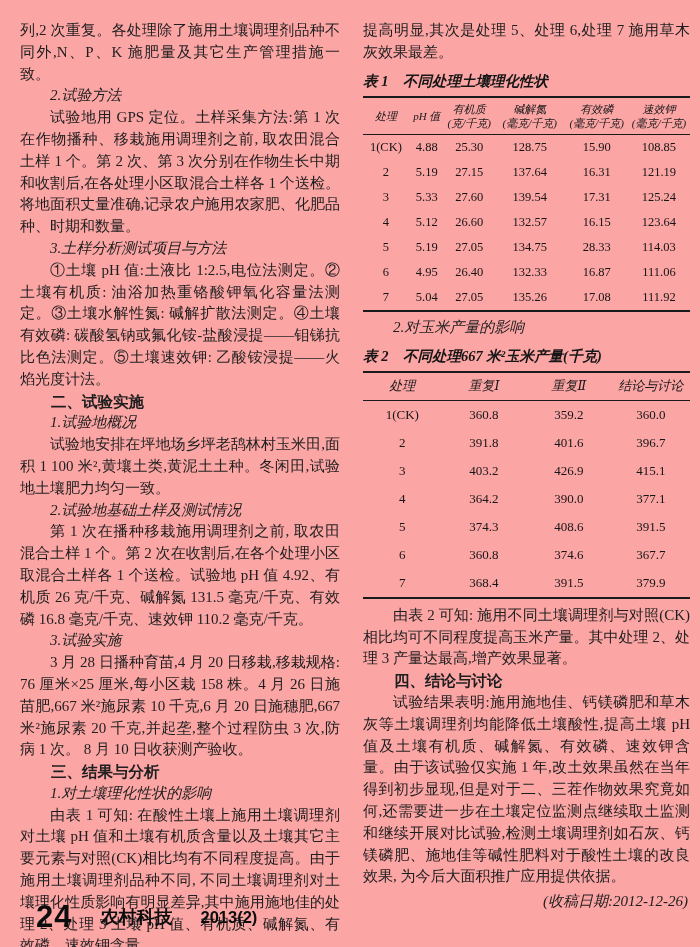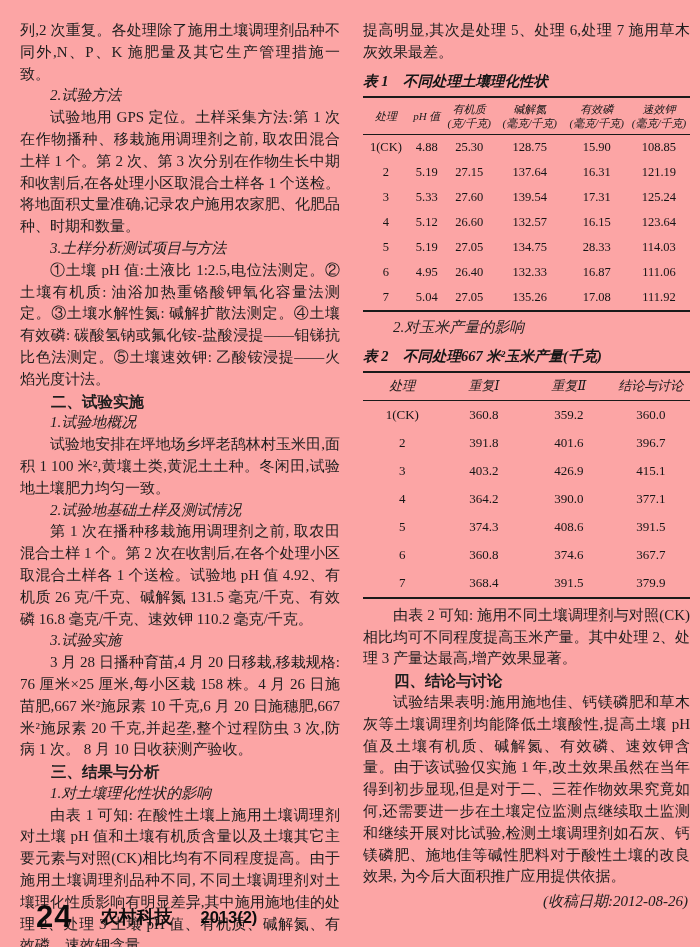--- a/index.html
+++ b/index.html
@@ -291,21 +291,21 @@
             </tr>
           </tbody>
         </table>
 
       <div id="right-blocks-bottom" style="margin-top:6px;">
           <div class="blk p">由表 2 可知: 施用不同土壤调理剂与对照(CK)相比均可不同程度提高玉米产量。其中处理 2、处理 3 产量达最高,增产效果显著。</div>
           <div class="blk h-bold">四、结论与讨论</div>
           <div class="blk p">试验结果表明:施用施地佳、钙镁磷肥和草木灰等土壤调理剂均能降低土壤酸性,提高土壤 pH 值及土壤有机质、碱解氮、有效磷、速效钾含量。由于该试验仅实施 1 年,改土效果虽然在当年得到初步显现,但是对于二、三茬作物效果究竟如何,还需要进一步在土壤定位监测点继续取土监测和继续开展对比试验,检测土壤调理剂如石灰、钙镁磷肥、施地佳等碱性肥料对于酸性土壤的改良效果, 为今后大面积推广应用提供依据。</div>
         </div>
 
-      <div class="received-date">(收稿日期:2012-08-26)</div>
+      <div class="received-date">(收稿日期:2012-12-26)</div>
     </div>
   </div>
 
   <div class="footer">
     <span class="page-num">24</span>
     <span class="journal-name">农村科技</span>
     <span class="issue">2013(2)</span>
   </div>
 </div>
 

